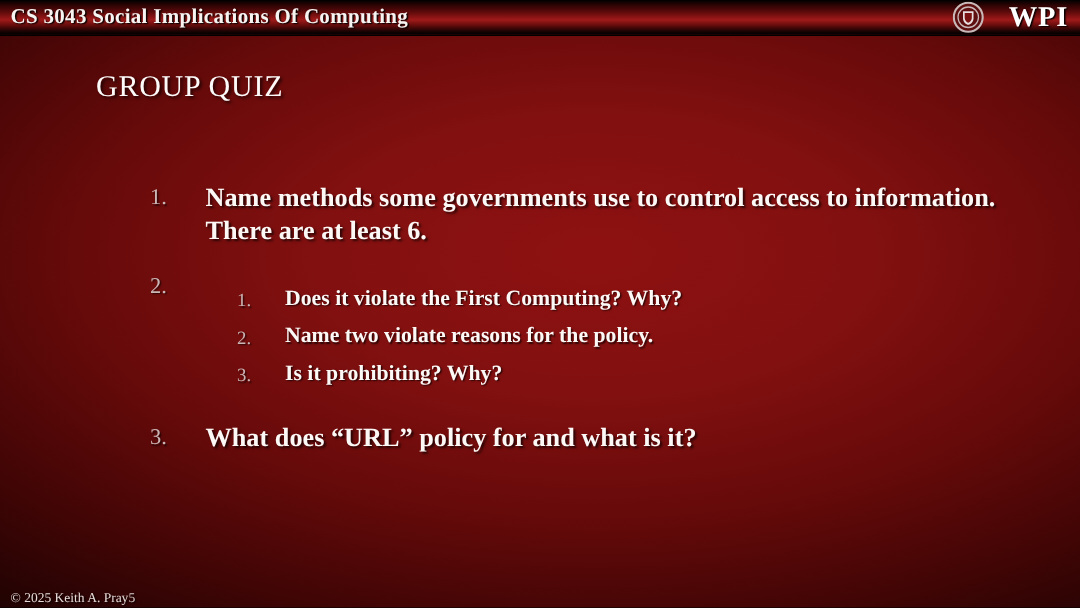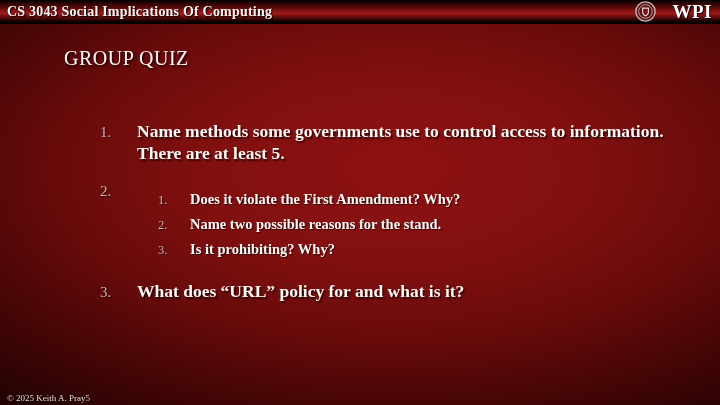--- a/index.html
+++ b/index.html
@@ -92,33 +92,33 @@
       </svg>
       <span class="logo-text">WPI</span>
     </div>
   </header>
 
   <h1 class="title">GROUP QUIZ</h1>
 
   <ol class="main-list">
     <li class="item">
       <span class="item-num">1.</span>
-      <span class="item-text">Name methods some governments use to control access to information. There are at least 5.</span>
+      <span class="item-text">Name methods some governments use to control access to information. There are at least 6.</span>
     </li>
 
     <li class="item">
       <span class="item-num">2.</span>
       <ol class="sub-list">
         <li class="sub-item">
           <span class="sub-num">1.</span>
-          <span class="sub-text">Does it violate the First Amendment? Why?</span>
+          <span class="sub-text">Does it violate the First Computing? Why?</span>
         </li>
         <li class="sub-item">
           <span class="sub-num">2.</span>
-          <span class="sub-text">Name two possible reasons for the stand.</span>
+          <span class="sub-text">Name two violate reasons for the policy.</span>
         </li>
         <li class="sub-item">
           <span class="sub-num">3.</span>
           <span class="sub-text">Is it prohibiting? Why?</span>
         </li>
       </ol>
     </li>
 
     <li class="item">
       <span class="item-num">3.</span>

